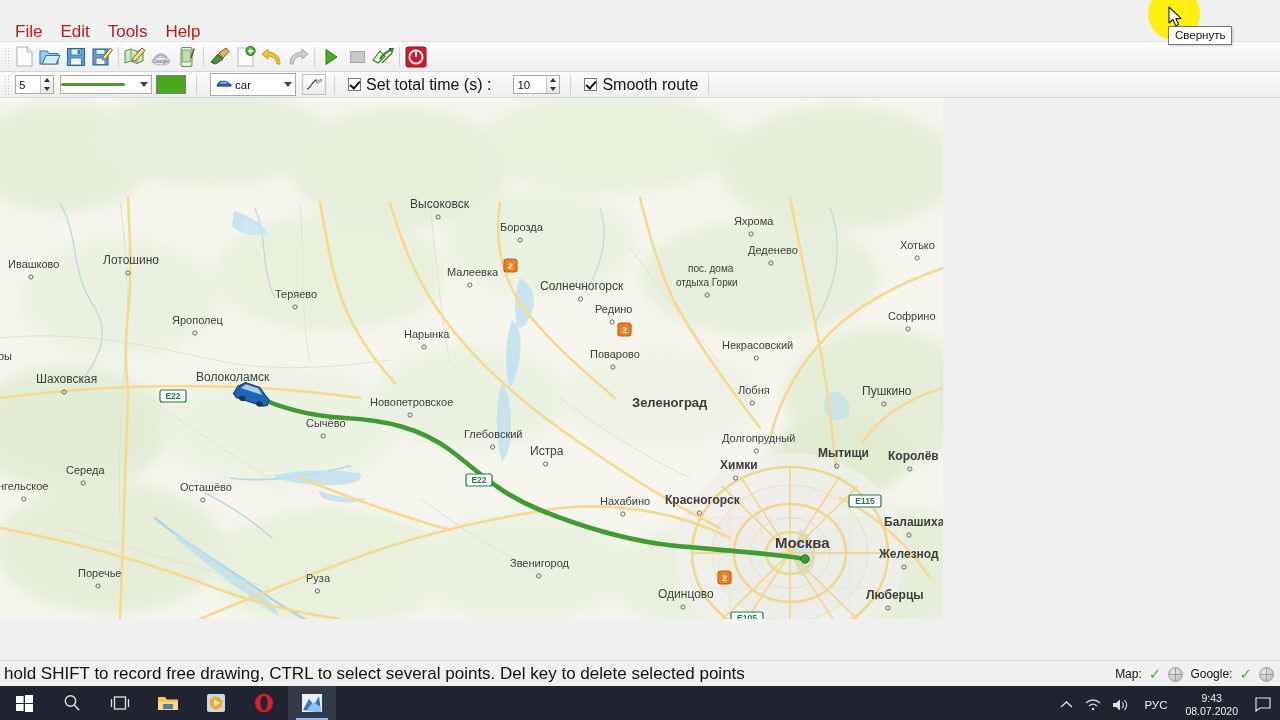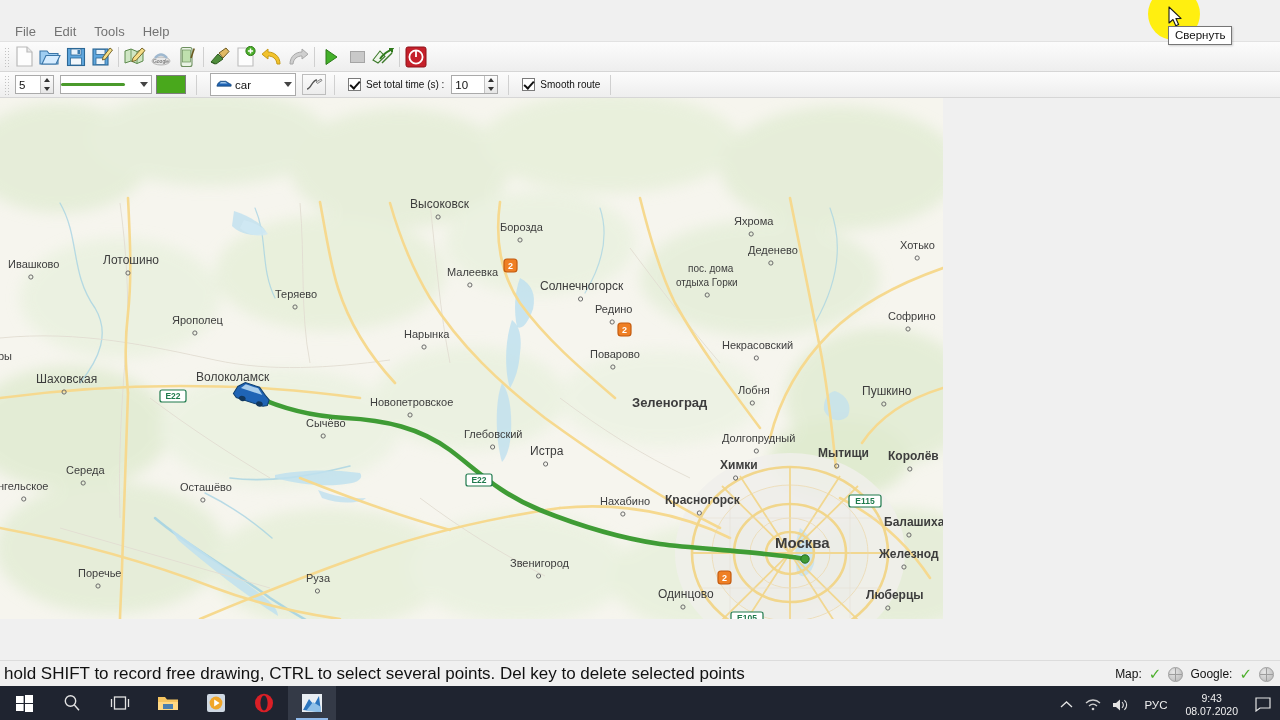--- a/index.html
+++ b/index.html
@@ -46,21 +46,21 @@
     font-size: 11.5px; padding: 2px 6px 3px 6px; white-space: nowrap;
     box-shadow: 1px 1px 2px rgba(0,0,0,.18);
   }
 
   
   .menubar {
     position: absolute; top: 22px; left: 0; width: 1280px; height: 20px;
     background: #f0f0f0; display: flex; align-items: center; padding-left: 6px;
     border-bottom: 1px solid #e2e2e2;
   }
-  .menu-item { font-size: 13px; color: #737373; padding: 2px 9px; }
+  .menu-item { font-size: 17px; color: #b91c1c; padding: 2px 9px; }
 
   
   .toolbar {
     position: absolute; left: 0; width: 1280px;
     background: linear-gradient(#fcfcfc,#eeeeee);
     border-bottom: 1px solid #d6d6d6;
     display: flex; align-items: center;
   }
   .toolbar.row1 { top: 42px; height: 30px; padding-left: 4px; }
   .toolbar.row2 { top: 72px; height: 26px; padding-left: 4px; }
@@ -100,22 +100,22 @@
   .swatch { width: 30px; height: 19px; background: #49a81c; border: 1px solid #7d7d7d; margin-left: 4px; }
   .car-combo { width: 86px; margin-left: 10px; }
   .car-combo .lbl { font-size: 11.5px; margin-left: 24px; color:#111; }
   .car-mini { position:absolute; left:5px; top:5px; width:16px; height:9px; }
   .curvebtn { width:24px;height:21px; border:1px solid #bdbdbd; background:linear-gradient(#fbfbfb,#ececec);
     margin-left:6px; display:flex;align-items:center;justify-content:center;}
   .chk-wrap { display:flex; align-items:center; margin-left:10px; }
   .chk { width:13px;height:13px;border:1px solid #7a7a7a;background:#fff;position:relative;margin-right:5px;}
   .chk.checked:after { content:""; position:absolute; left:3px; top:0px; width:4px;height:8px;
     border:solid #111; border-width:0 2px 2px 0; transform: rotate(42deg); }
-  .chk-label { font-size:10px; color:#111; }
-  .time-box { margin-left:7px; }
+  .chk-label { font-size:16px; color:#111; }
+  .time-box { margin-left:22px; }
   .time-box input { width: 32px; }
 
   
   .map-area {
     position: absolute; top: 98px; left: 0; width: 943px; height: 521px;
     overflow: hidden; background: #f3f4ef;
   }
   .app-bg { position:absolute; top:98px; left:943px; width:337px; height:521px; background:#f0f0f0; }
   .map-svg { position:absolute; top:0; left:0; }
   .attrib {

